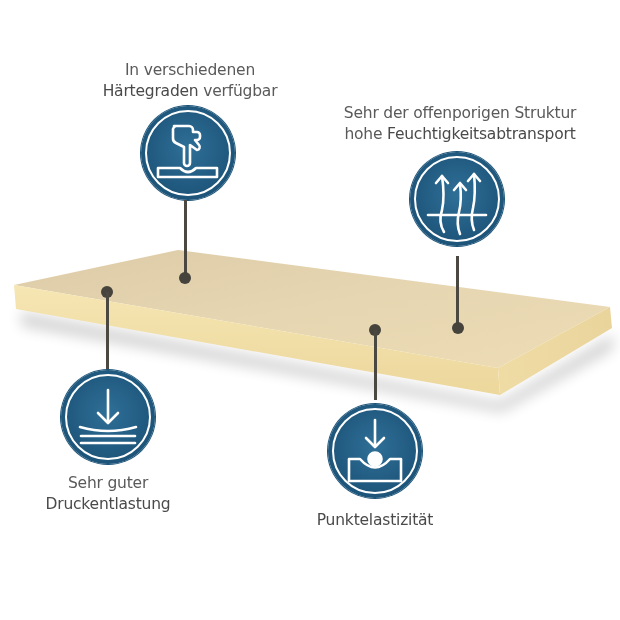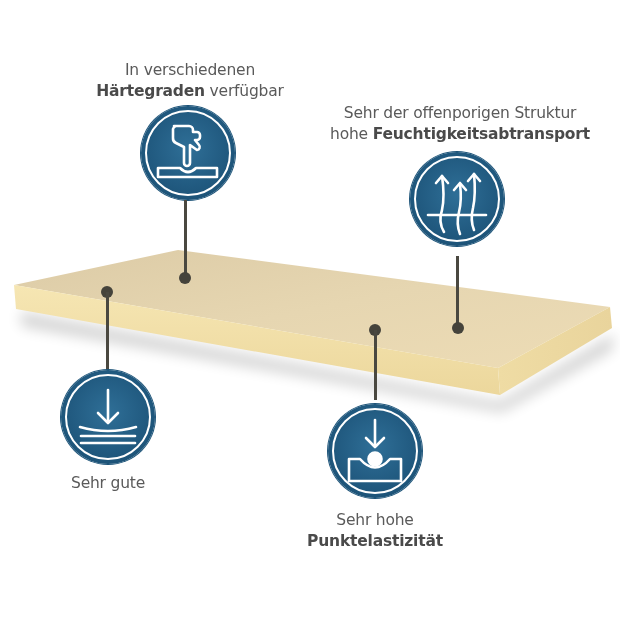--- a/index.html
+++ b/index.html
@@ -1,19 +1,19 @@
 <!DOCTYPE html>
 <html><head>
 <meta charset="utf-8">
 <style>
   html, body { margin:0; padding:0; background:#ffffff; }
   body { width:620px; height:620px; position:relative; overflow:hidden; font-family:"DejaVu Sans", sans-serif; }
   .scene { position:absolute; left:0; top:0; width:620px; height:604px; }
   .label { position:absolute; color:#5a5a5a; text-align:center; font-size:15.5px; line-height:21px; white-space:nowrap; letter-spacing:-0.2px; }
-  .label b { font-weight:bold; color:#4a4a4a; }
+  .label b { font-weight:normal; color:#4a4a4a; }
   .badge { position:absolute; width:94px; height:94px; border-radius:50%;
     background: radial-gradient(circle at 50% 45%, #2f6f97 0%, #215a80 55%, #174a6d 100%);
     box-shadow: 0 0 0 1px #1d5479; }
   .badge::after { content:""; position:absolute; left:4px; top:4px; right:4px; bottom:4px; border-radius:50%; border:2px solid #ffffff; }
   .badge svg { position:absolute; left:0; top:0; width:94px; height:94px; }
   .stem { position:absolute; width:3px; background:#4a4840; }
   .dot { position:absolute; width:12px; height:12px; margin-left:-6px; margin-top:-6px; border-radius:50%; background:#45433b; }
 </style>
 </head>
 <body>
@@ -87,31 +87,31 @@
   <div class="badge" style="left:61px; top:370px;">
     <svg viewBox="0 0 94 94" fill="none" stroke="#fff" stroke-width="2.6" stroke-linecap="round" stroke-linejoin="round">
       <line x1="47" y1="20" x2="47" y2="52"></line>
       <path d="M37 43 l10 10 l10 -10"></path>
       <path d="M19 57 q28 8 56 0"></path>
       <line x1="20" y1="66" x2="74" y2="66"></line>
       <line x1="20" y1="73" x2="74" y2="73"></line>
     </svg>
   </div>
   <div class="label" style="left:10px; top:473px; width:196px;">
-    <div>Sehr gute</div>
+    <div>Sehr guter</div>
+    <div><b>Druckentlastung</b></div>
   </div>
 
   <div class="dot" style="left:375px; top:330px;"></div>
   <div class="stem" style="left:374px; top:330px; height:70px;"></div>
   <div class="badge" style="left:328px; top:404px;">
     <svg viewBox="0 0 94 94" fill="none" stroke="#fff" stroke-width="2.6" stroke-linecap="round" stroke-linejoin="round">
       <line x1="47" y1="16" x2="47" y2="42"></line>
       <path d="M38 34 l9 9 l9 -9"></path>
       <circle cx="47" cy="55" r="6.5" fill="#fff"></circle>
       <path d="M21 55 H32 q15 17 30 0 H73 V77 H21 Z"></path>
     </svg>
   </div>
   <div class="label" style="left:272px; top:510px; width:206px;">
-    <div>Sehr hohe</div>
     <div><b>Punktelastizität</b></div>
   </div>
 
 </div>
 
 </body></html>

